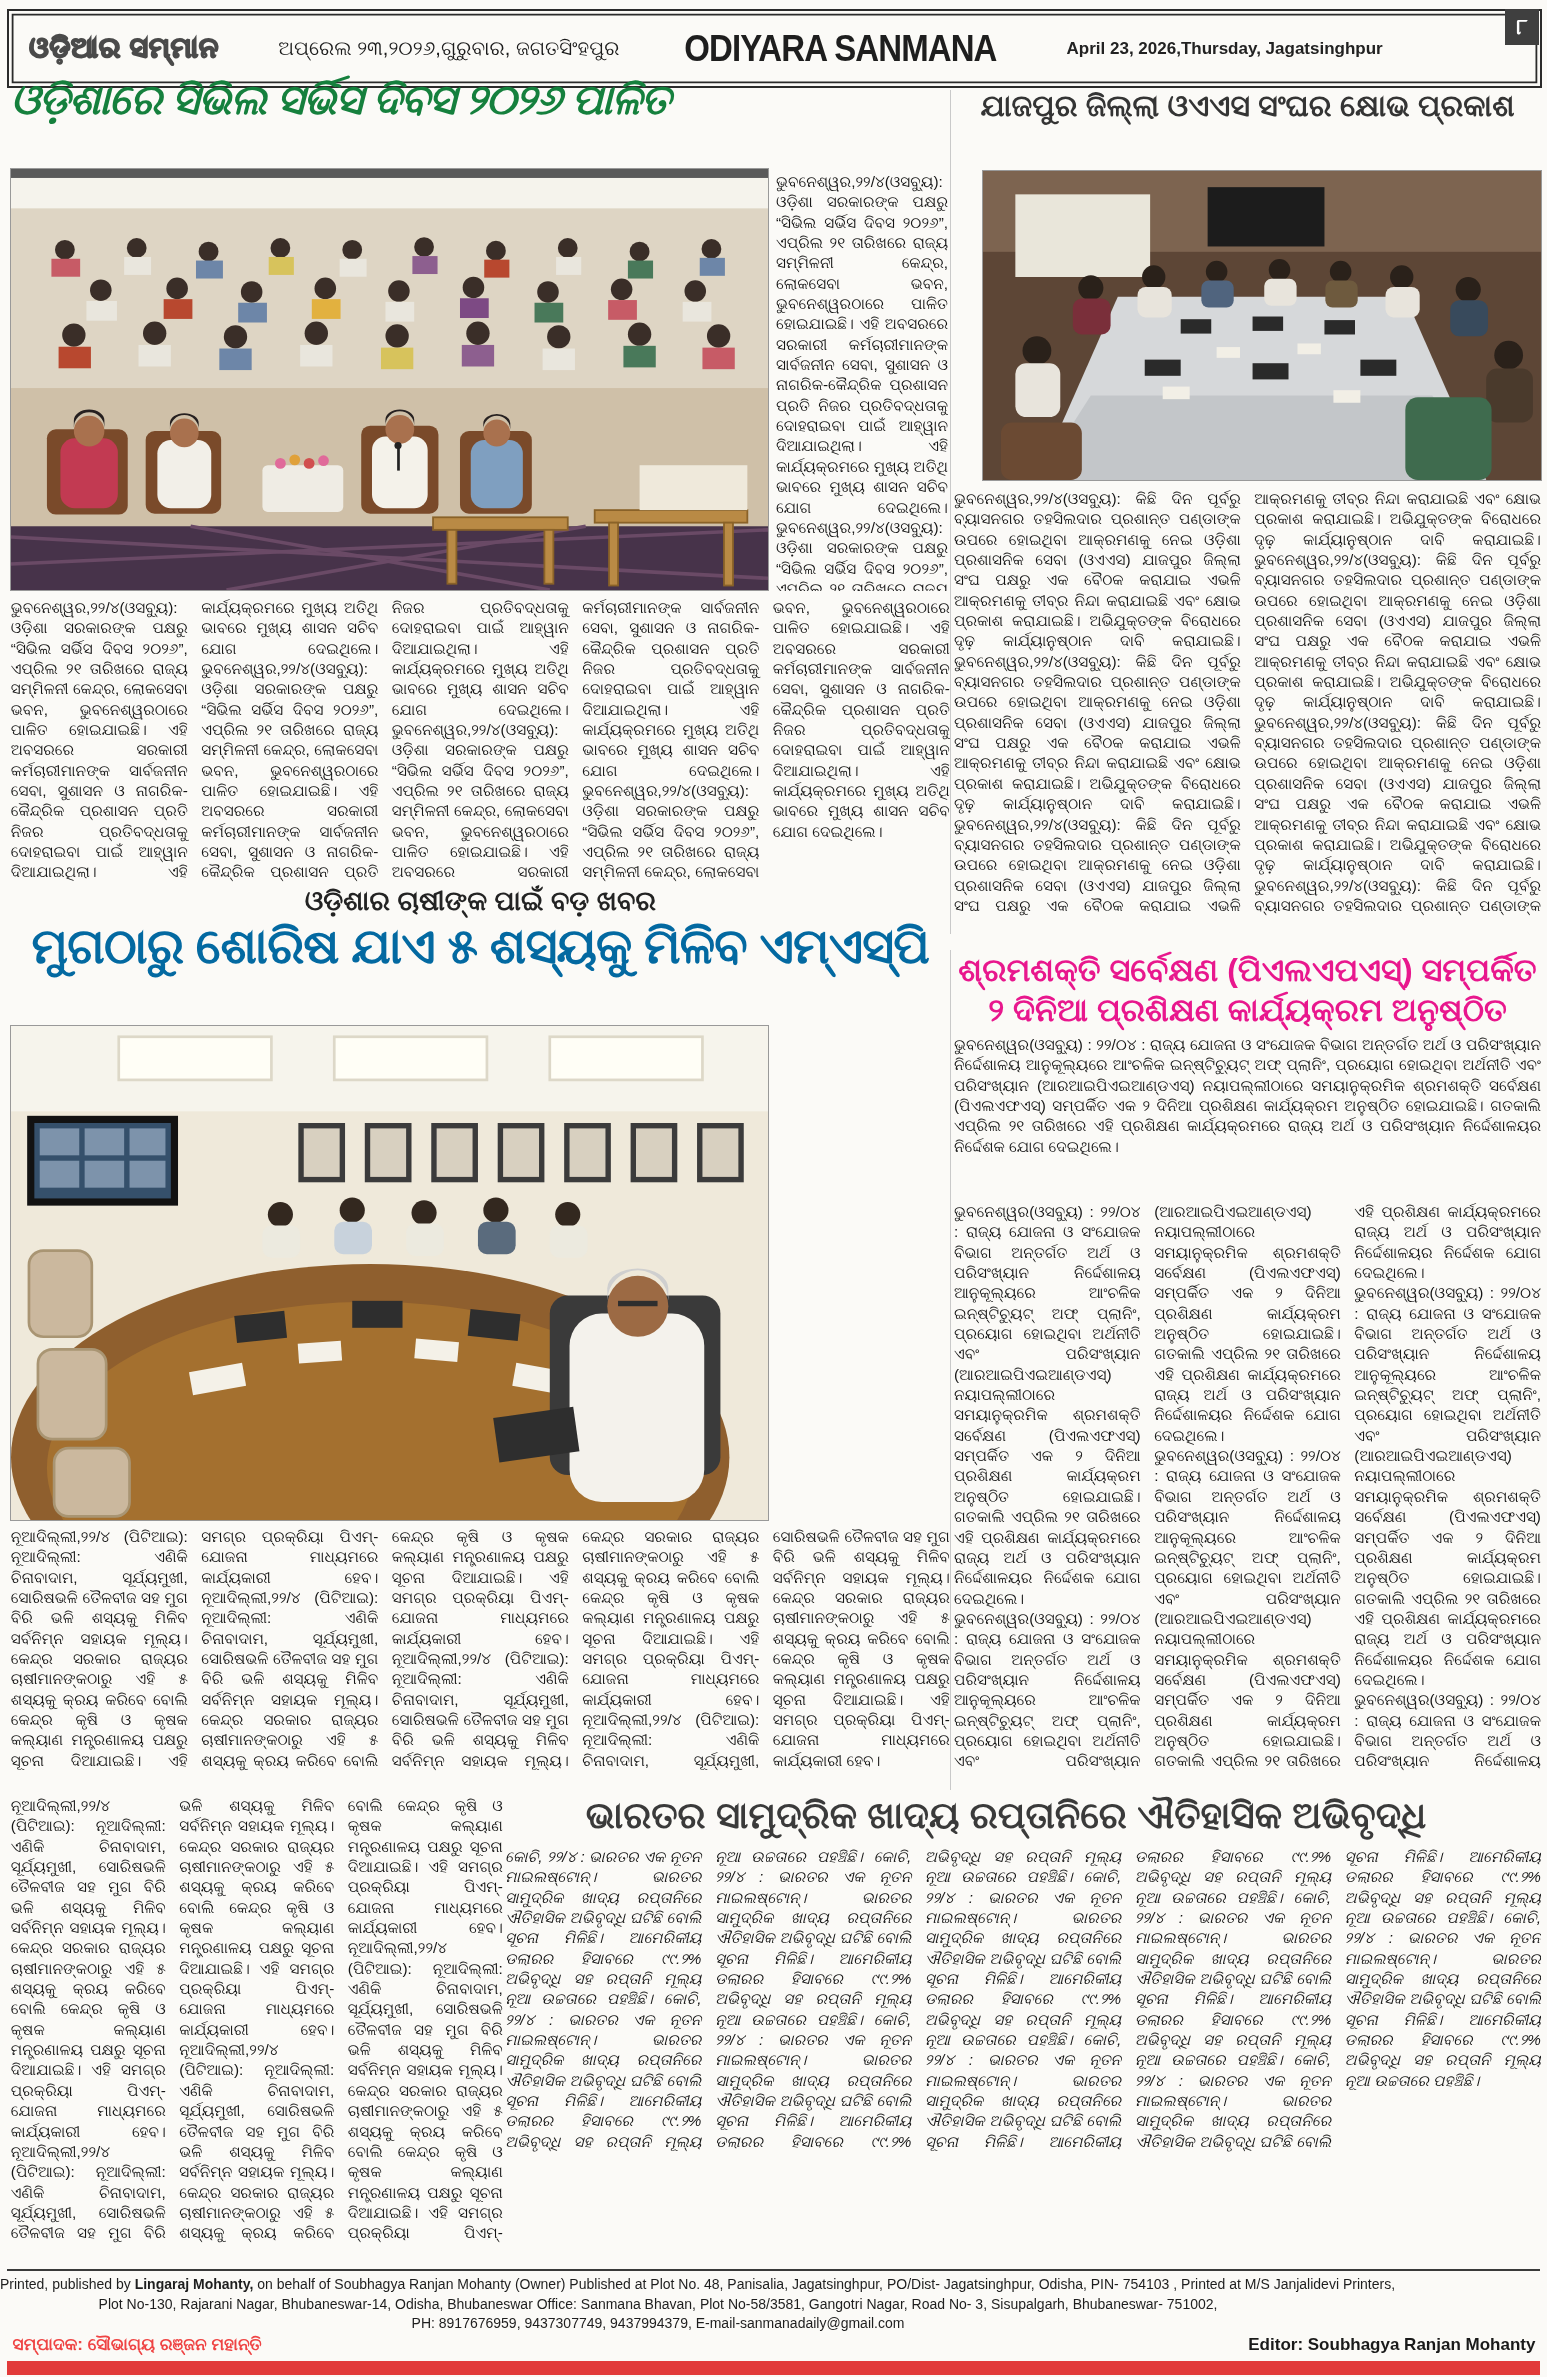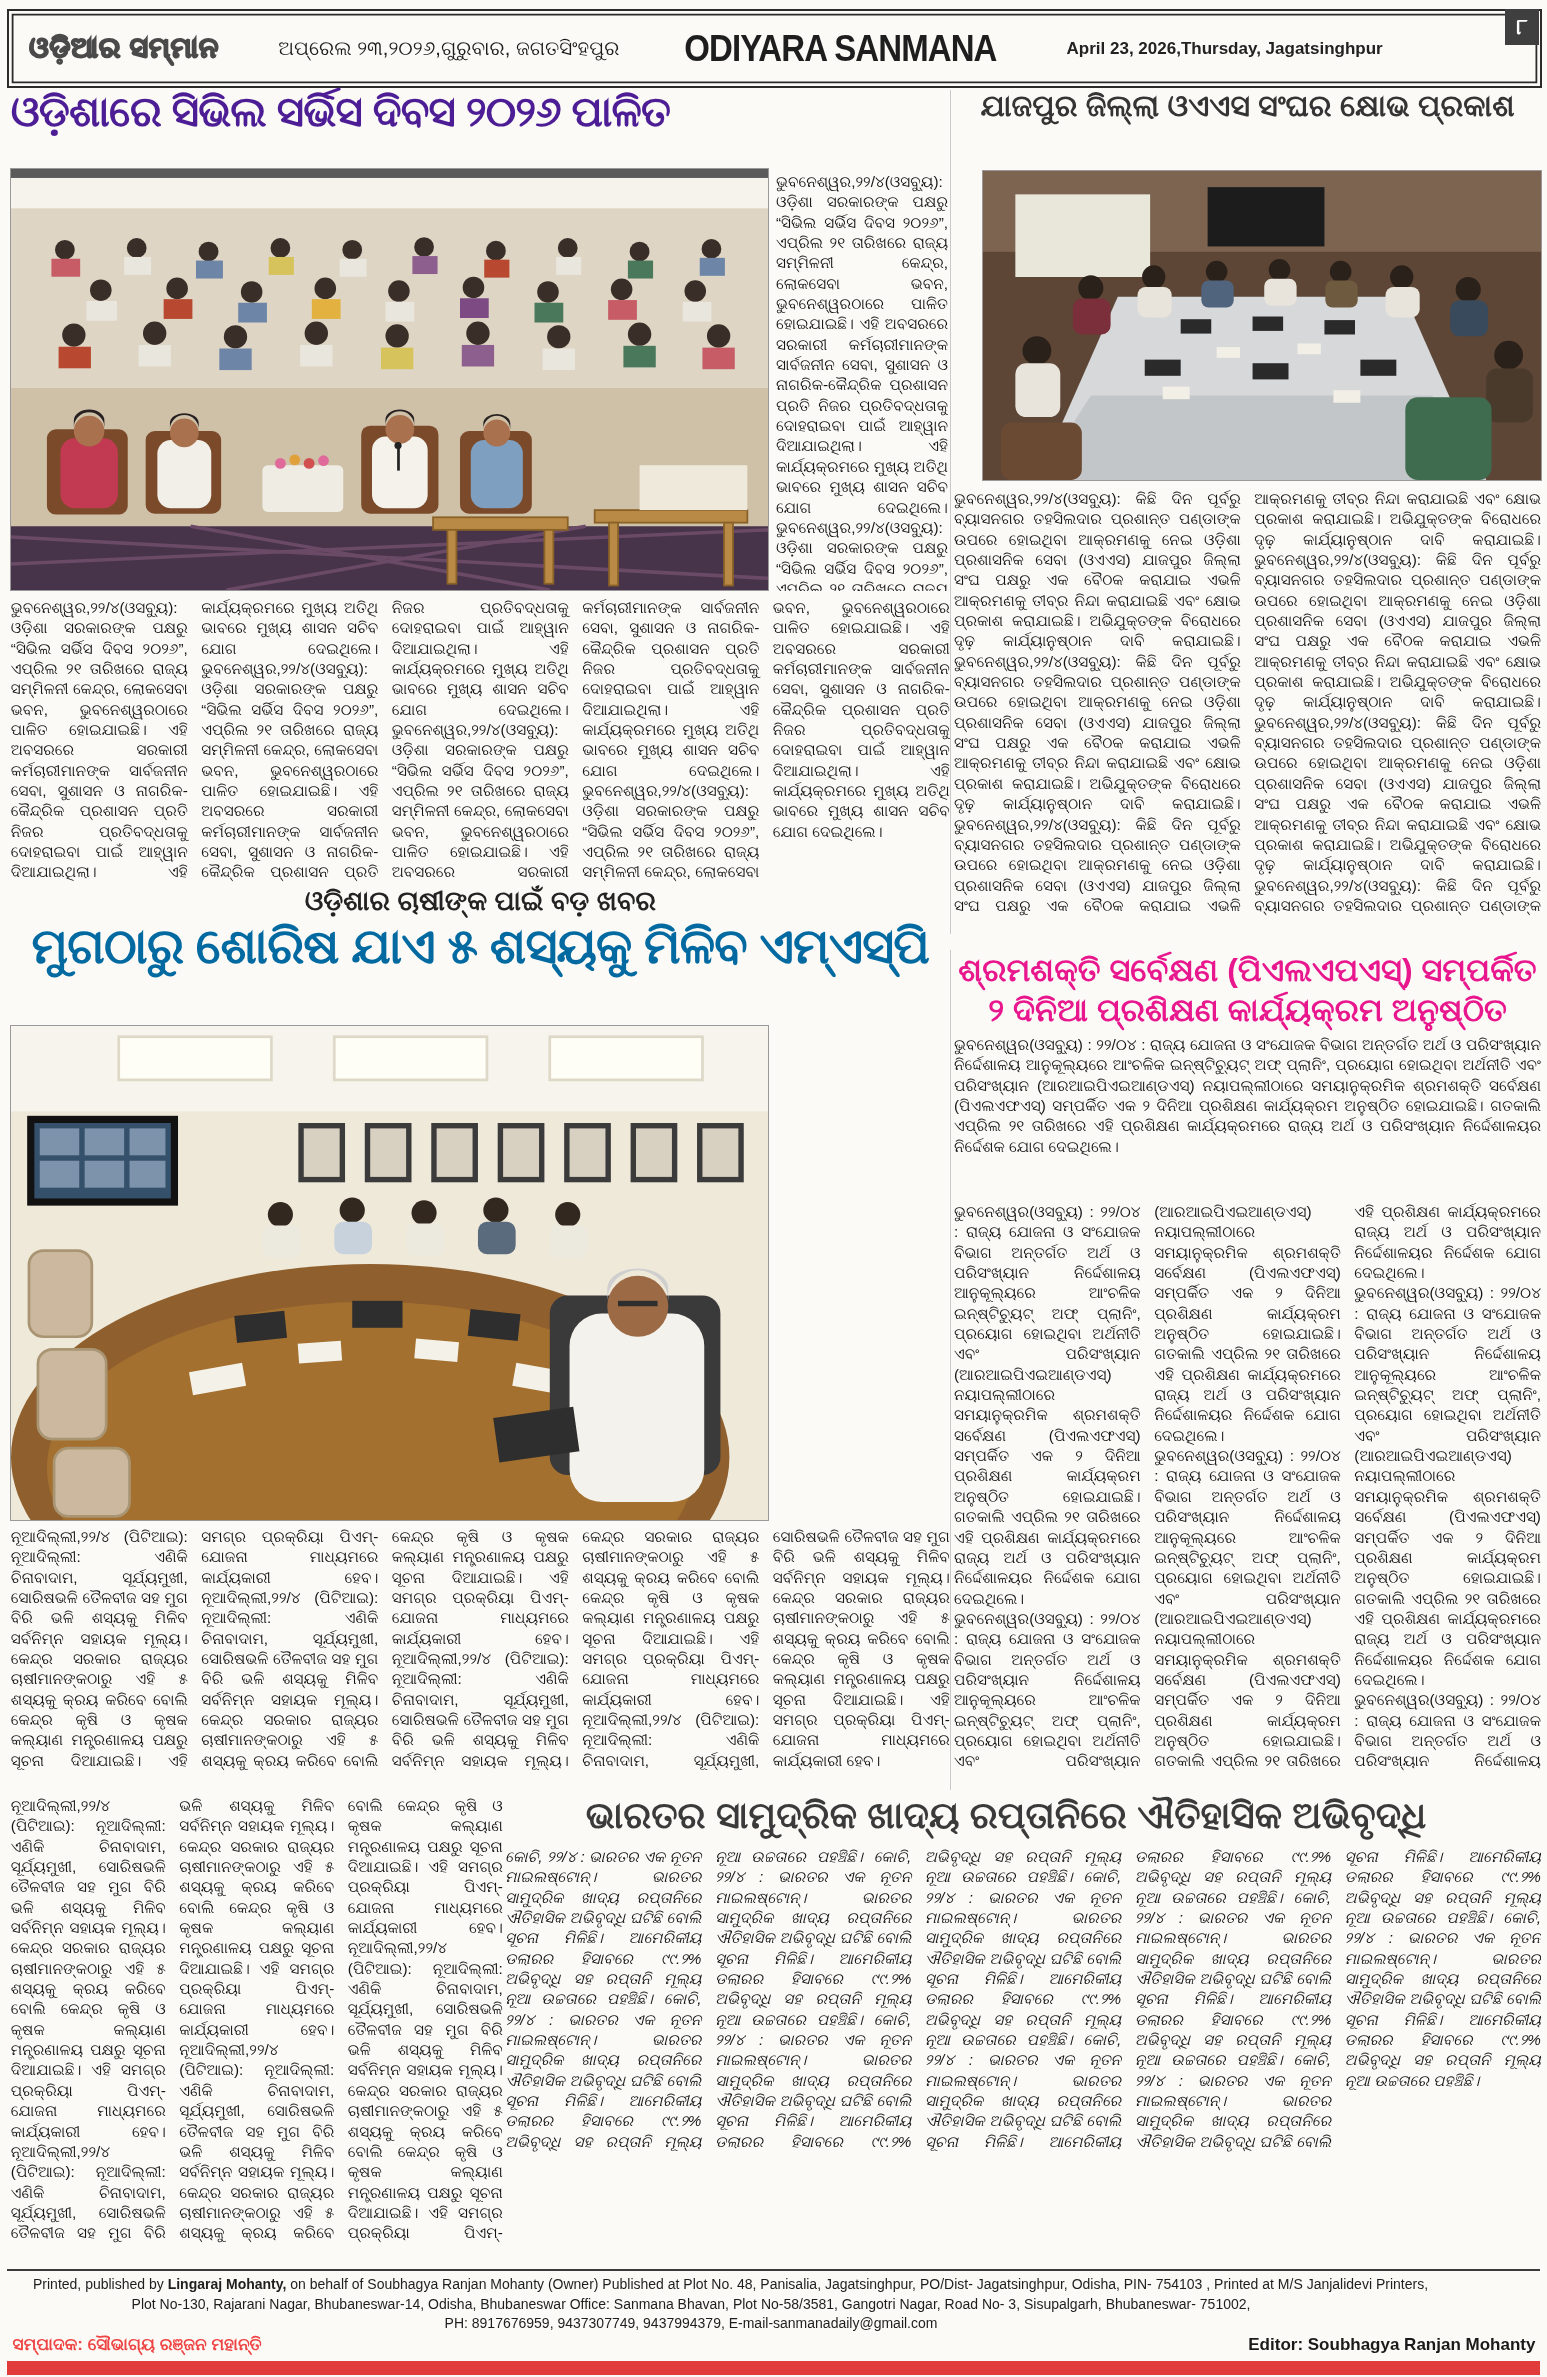--- a/index.html
+++ b/index.html
@@ -21,22 +21,22 @@
   }
   .hdr-odate{margin-left:43px;font-size:20px;color:#1b1b1b;white-space:nowrap;}
   .hdr-title{margin-left:49px;font-size:33px;font-weight:bold;letter-spacing:-0.9px;color:#1e1e1e;white-space:nowrap;transform:scaleY(1.12);}
   .hdr-edate{margin-left:54px;font-size:17px;font-weight:bold;color:#222;white-space:nowrap;}
   .pageno{
     position:absolute;right:9px;top:9px;width:34px;height:36px;background:#3f3f3f;
     color:#fff;display:flex;align-items:center;justify-content:center;font-size:21.6px;font-weight:bold;
   }
   
   .hl-pink-big{
-    position:absolute;left:10.8px;top:88px;width:939px;
-    font-size:42px;font-weight:bold;color:#4c1d95;letter-spacing:-0.9px;white-space:nowrap;
+    position:absolute;left:10.8px;top:76px;width:939px;
+    font-size:42px;font-weight:bold;color:#15803d;letter-spacing:-0.9px;white-space:nowrap;font-style:italic;
   }
   .hl-a2{
     position:absolute;left:954px;top:86px;width:587px;text-align:center;
     font-size:30px;font-weight:bold;color:#343434;line-height:1.32;
   }
   .kicker{
     position:absolute;left:10.8px;top:886px;width:939px;text-align:center;
     font-size:27px;font-weight:bold;color:#232323;
   }
   .hl-msp{
@@ -73,21 +73,21 @@
   #photo1{left:10.8px;top:169px;width:757px;height:421px;}
   #photo2{left:983px;top:171px;width:558px;height:309px;}
   #photo3{left:10.8px;top:1026px;width:757px;height:494px;}
   .photo svg{display:block;width:100%;height:100%;}
   
   .vline{position:absolute;width:0.9px;background:#c9c9c9;}
   #v1{left:950px;top:90px;height:844px;}
   #v2{left:950px;top:950px;height:840px;}
   
   .footrule{position:absolute;left:7.2px;top:2269px;width:1533px;height:1.8px;background:#3a3a3a;}
-  .fline{position:absolute;left:0;width:1316px;text-align:center;font-size:14px;color:#1e1e1e;white-space:nowrap;padding-left:33px;}
+  .fline{position:absolute;left:0;width:1316px;text-align:center;font-size:14px;color:#1e1e1e;white-space:nowrap;}
   #fl1{top:2276px;} #fl2{top:2296px;} #fl3{top:2315px;}
   .editor-odia{position:absolute;left:12.6px;top:2335px;font-size:17px;font-weight:bold;color:#ef4444;}
   .editor-eng{position:absolute;right:12.6px;top:2335px;font-size:17px;font-weight:bold;color:#1a1a1a;}
   .redbar{position:absolute;left:7.2px;top:2361px;width:1533px;height:14.4px;background:#e23b3b;}
   .bold{font-weight:bold;}
 </style>
 </head>
 <body>
 
 <div id="page">

